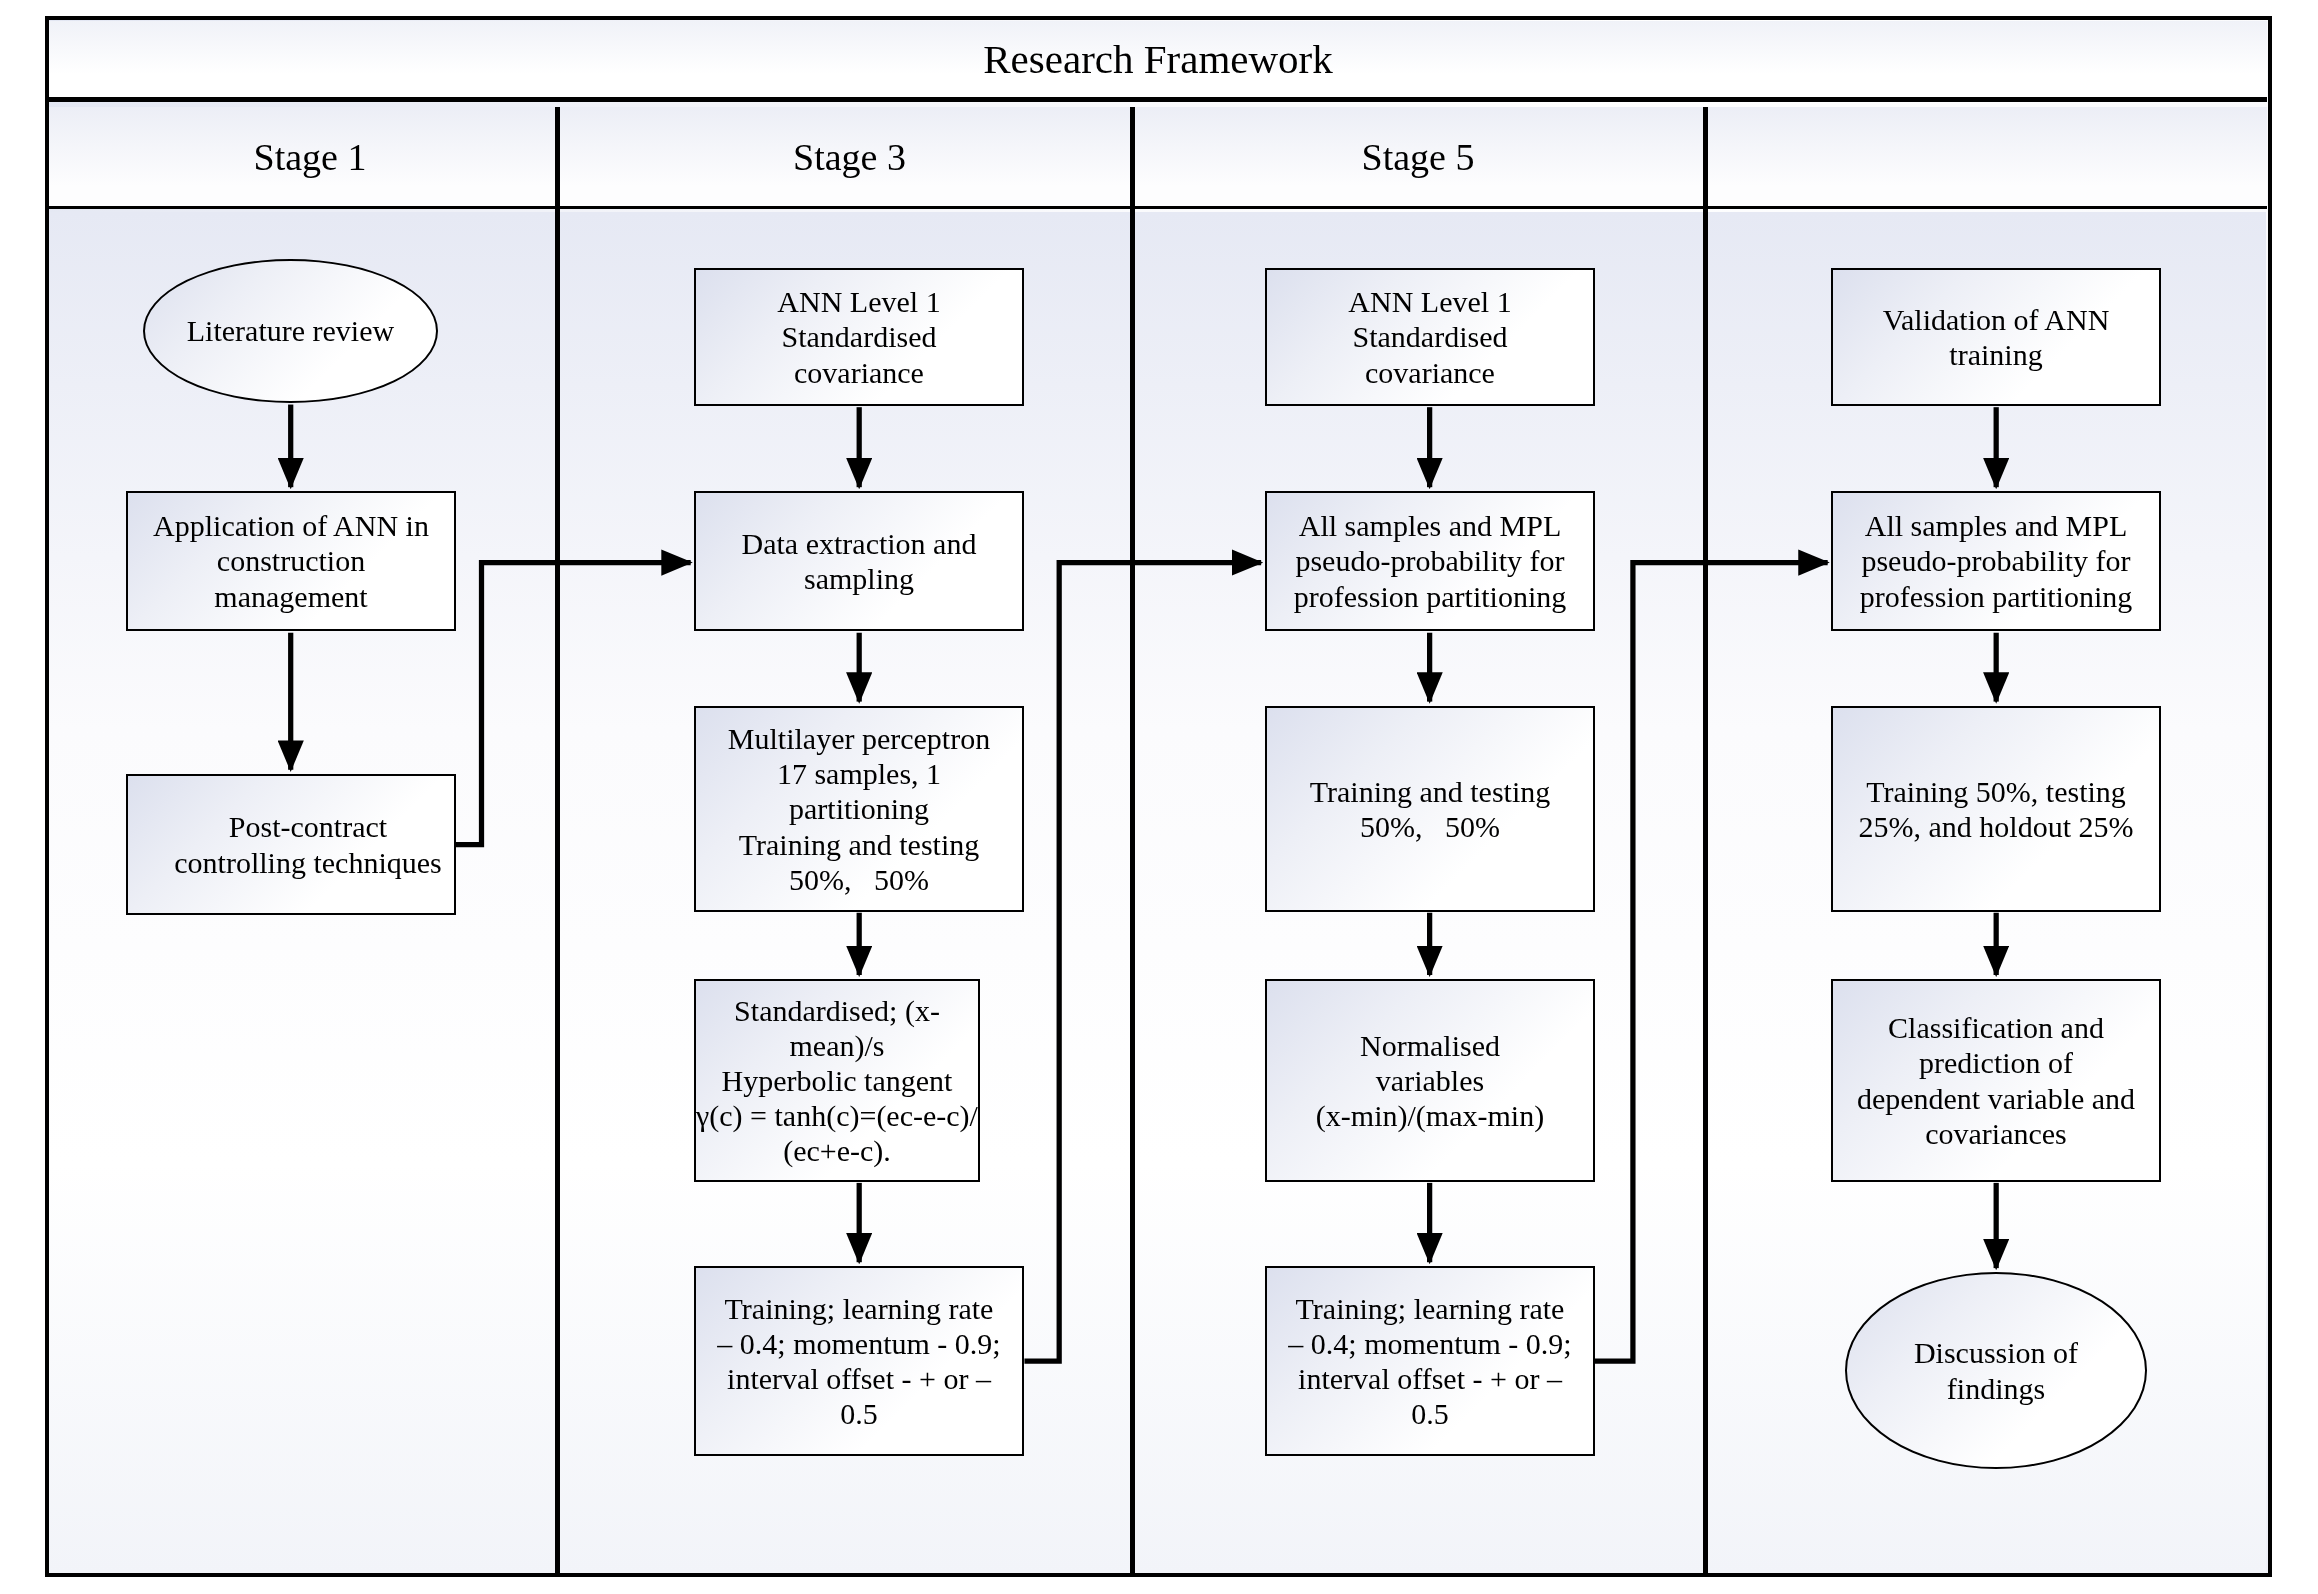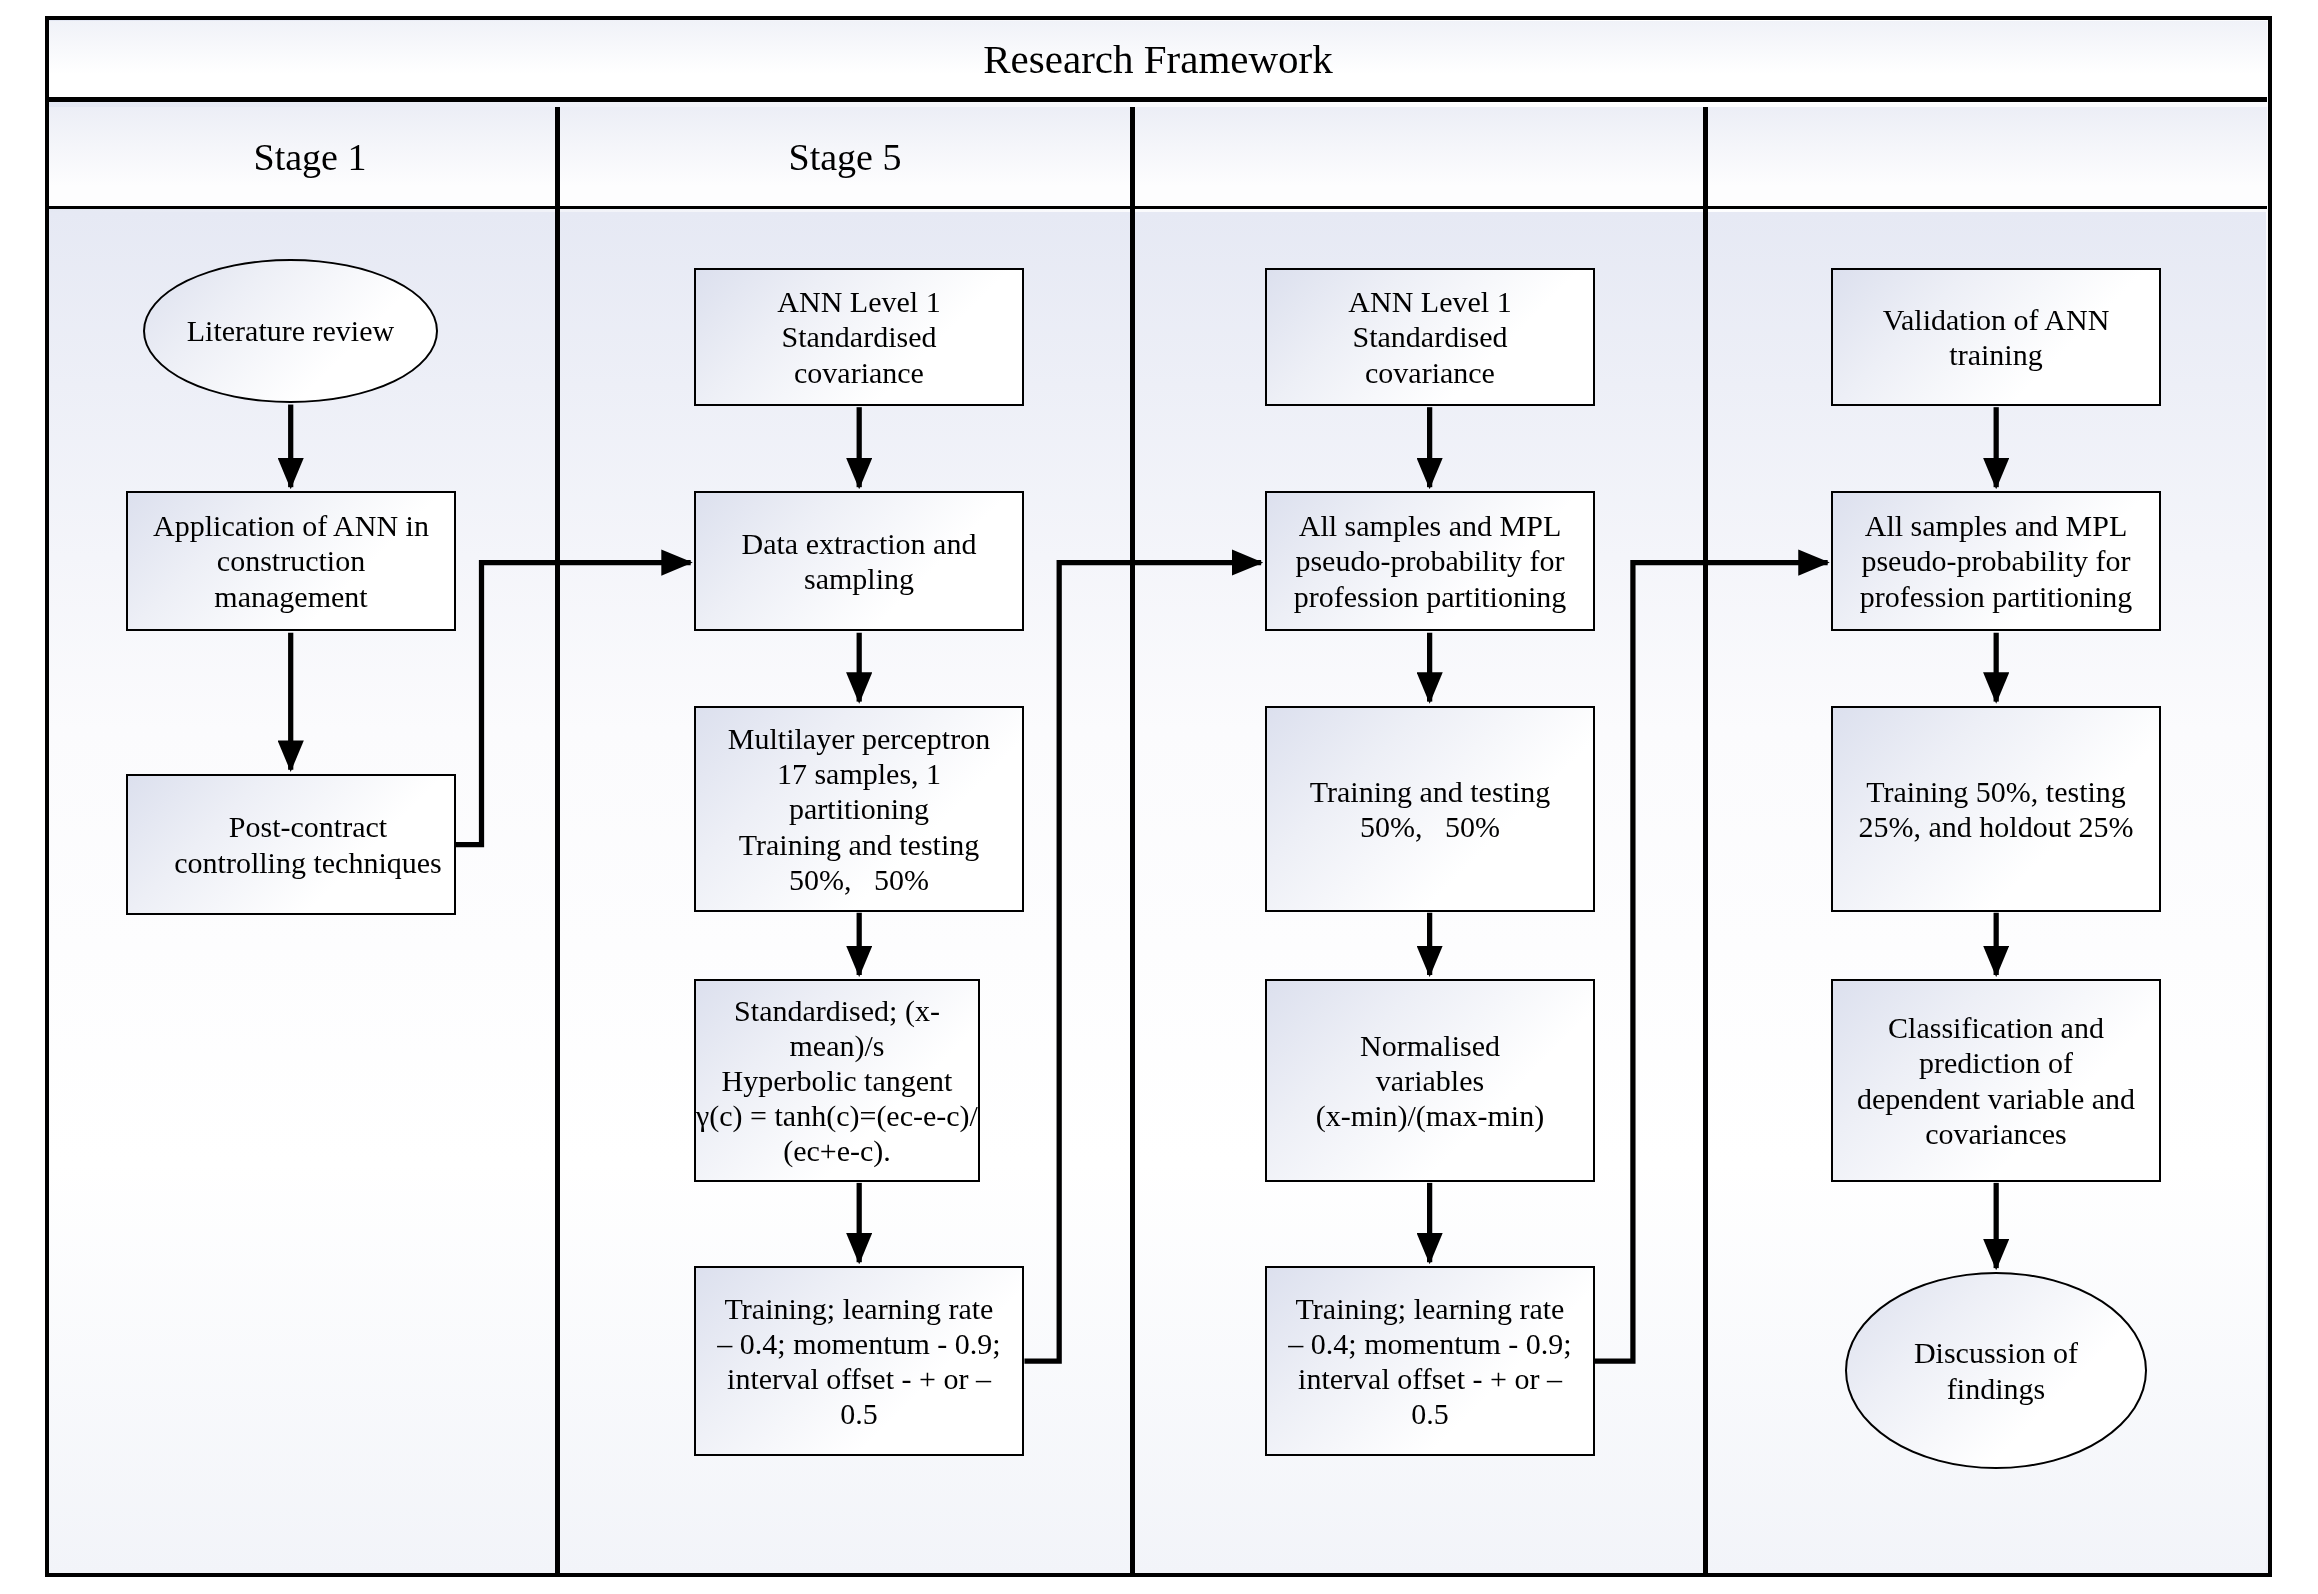--- a/index.html
+++ b/index.html
@@ -68,20 +68,21 @@
 
 <div class="abs colbg colbg1"></div>
 <div class="abs colbg colbg2"></div>
 <div class="abs colbg colbg3"></div>
 <div class="abs colbg colbg4"></div>
 
 <div class="abs title-band">Research Framework</div>
 
 <div class="abs header-band">
   <div class="header-cell hc1">Stage 1</div>
+  <div class="header-cell hc3">Stage 3</div>
   <div class="header-cell hc4">Stage 5</div>
 </div>
 
 <div class="abs vdiv vd1"></div>
 <div class="abs vdiv vd2"></div>
 <div class="abs vdiv vd3"></div>
 
 <div class="abs node ellipse" style="left:143px;top:259px;width:295px;height:144px;">Literature review</div>
 <div class="abs node" style="left:126px;top:491px;width:330px;height:140px;">Application of ANN in
 construction

